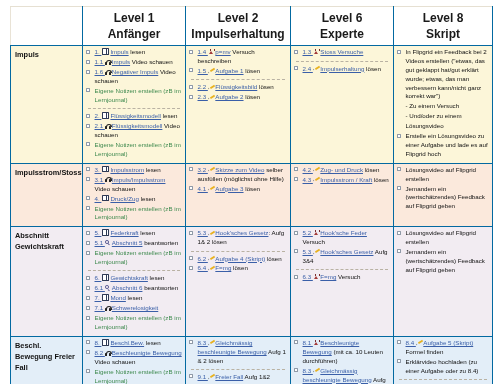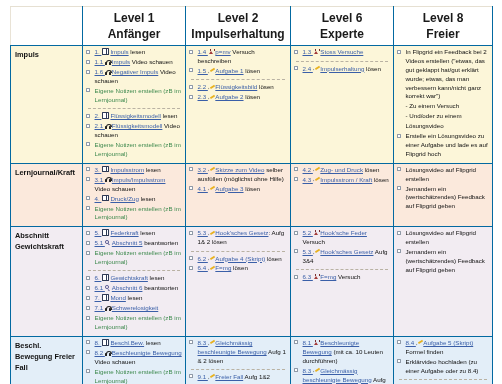--- a/index.html
+++ b/index.html
@@ -108,21 +108,21 @@
         <th>
           <span class="lvl-num">Level 2</span>
           <span class="lvl-name">Impulserhaltung</span>
         </th>
         <th>
           <span class="lvl-num">Level 6</span>
           <span class="lvl-name">Experte</span>
         </th>
         <th>
           <span class="lvl-num">Level 8</span>
-          <span class="lvl-name">Freier</span>
+          <span class="lvl-name">Skript</span>
         </th>
       </tr>
     </thead>
     <tbody id="body-rows">
         <tr>
           <td class="comp t-yellow">Impuls</td>
           <td class="t-yellow">
             <ul class="tasks">
               <li><span class="cb"></span><span class="num">1. </span><span class="ic ic-book"></span><span class="lnk">Impuls</span><span class="plain"> lesen</span></li>
               <li><span class="cb"></span><span class="num">1.1 </span><span class="ic ic-head"></span><span class="lnk">Impuls</span><span class="plain"> Video schauen</span></li>
@@ -154,21 +154,21 @@
             <ul class="tasks">
               <li><span class="cb"></span><span class="plain">In Flipgrid ein Feedback bei 2 Videos erstellen ("etwas, das gut geklappt hat/gut erklärt wurde; etwas, das man verbessern kann/nicht ganz korrekt war")</span></li>
               <li class="sub"><span class="plain">- Zu einem Versuch</span></li>
               <li class="sub"><span class="plain">- Und/oder zu einem</span></li>
               <li class="sub"><span class="plain">Lösungsvideo</span></li>
               <li><span class="cb"></span><span class="plain">Erstelle ein Lösungsvideo zu einer Aufgabe und lade es auf Flipgrid hoch</span></li>
             </ul>
           </td>
         </tr>
         <tr>
-          <td class="comp t-peach">Lernjournal/Kraft</td>
+          <td class="comp t-peach">Impulsstrom/Stoss</td>
           <td class="t-peach">
             <ul class="tasks">
               <li><span class="cb"></span><span class="num">3. </span><span class="ic ic-book"></span><span class="lnk">Impulsstrom</span><span class="plain"> lesen</span></li>
               <li><span class="cb"></span><span class="num">3.1 </span><span class="ic ic-head"></span><span class="lnk">Impuls/Impulsstrom</span><span class="plain"> Video schauen</span></li>
               <li><span class="cb"></span><span class="num">4. </span><span class="ic ic-book"></span><span class="lnk">Druck/Zug</span><span class="plain"> lesen</span></li>
               <li><span class="cb"></span><span class="green">Eigene Notizen erstellen (zB im Lernjournal)</span></li>
             </ul>
           </td>
           <td class="t-peach">
             <ul class="tasks">

